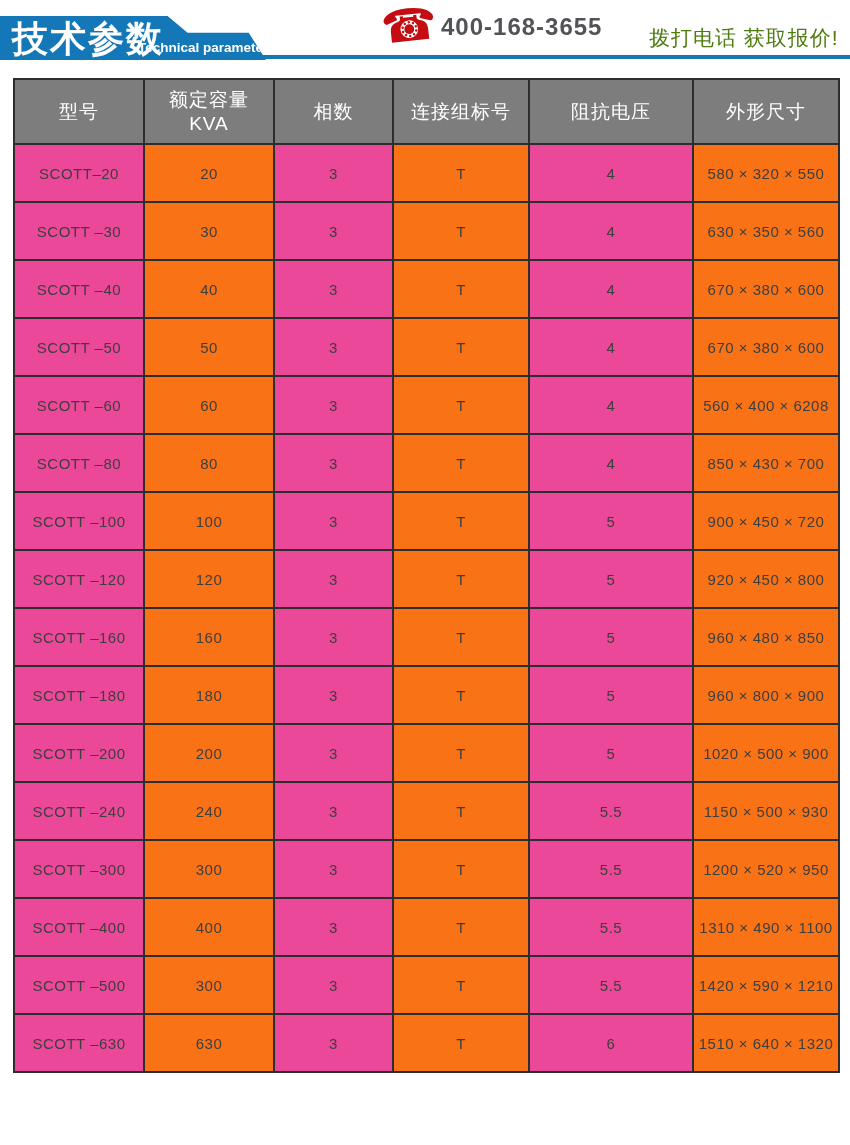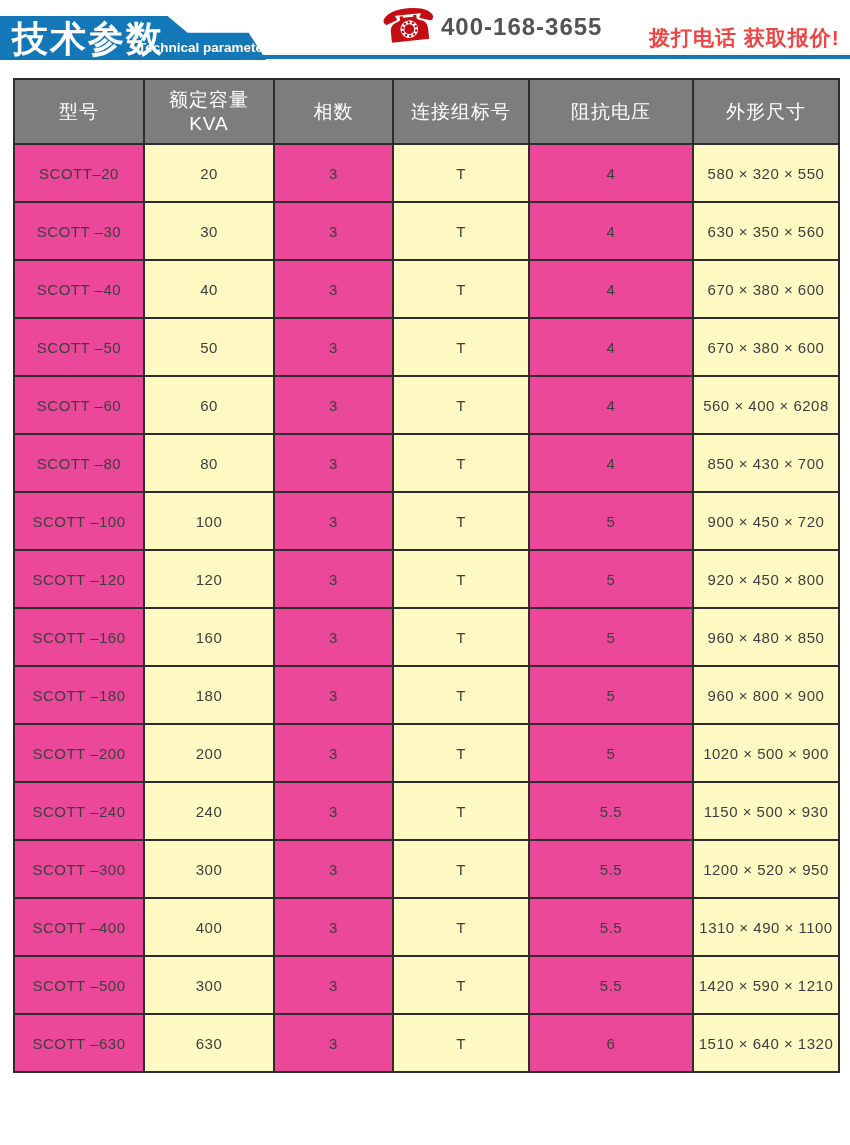--- a/index.html
+++ b/index.html
@@ -25,39 +25,39 @@
   }
   .phone-icon{
     position:absolute;left:381px;top:3px;font-size:45px;line-height:45px;
     color:#c30d12;transform:rotate(-6deg);
   }
   .phone-number{
     position:absolute;left:441px;top:13px;font-size:24px;font-weight:bold;
     color:#515356;letter-spacing:1px;white-space:nowrap;
   }
   .phone-cta{
-    position:absolute;left:649px;top:24px;font-size:21px;font-weight:bold;
-    color:#ef4444;white-space:nowrap;letter-spacing:1px;
+    position:absolute;left:649px;top:24px;font-size:21px;font-weight:normal;
+    color:#4d7c0f;white-space:nowrap;letter-spacing:1px;
   }
   
   .param-table{
     margin:18px 12px 0 13px;width:825px;border-collapse:collapse;table-layout:fixed;border-radius:18px;
   }
   .param-table th,.param-table td{
     border:2px solid #2d2d2d;text-align:center;vertical-align:middle;padding:0;
   }
   .param-table th{
     background:#7d7d7d;color:#ffffff;font-size:19px;font-weight:normal;
     height:63px;line-height:24px;letter-spacing:1px;
   }
   .param-table td{
     height:56px;font-size:15px;color:#3e3e3e;letter-spacing:0.5px;
   }
   td.shaded{background:#ec4899;}
-  td.plain{background:#fef9c3;}
+  td.plain{background:#f97316;}
 </style>
 </head>
 <body>
 
 <div class="page-header">
   <div class="blue-line"></div>
   <div class="banner">
     <span class="banner-title">技术参数</span>
     <span class="banner-subtitle">Technical parameter</span>
   </div>

